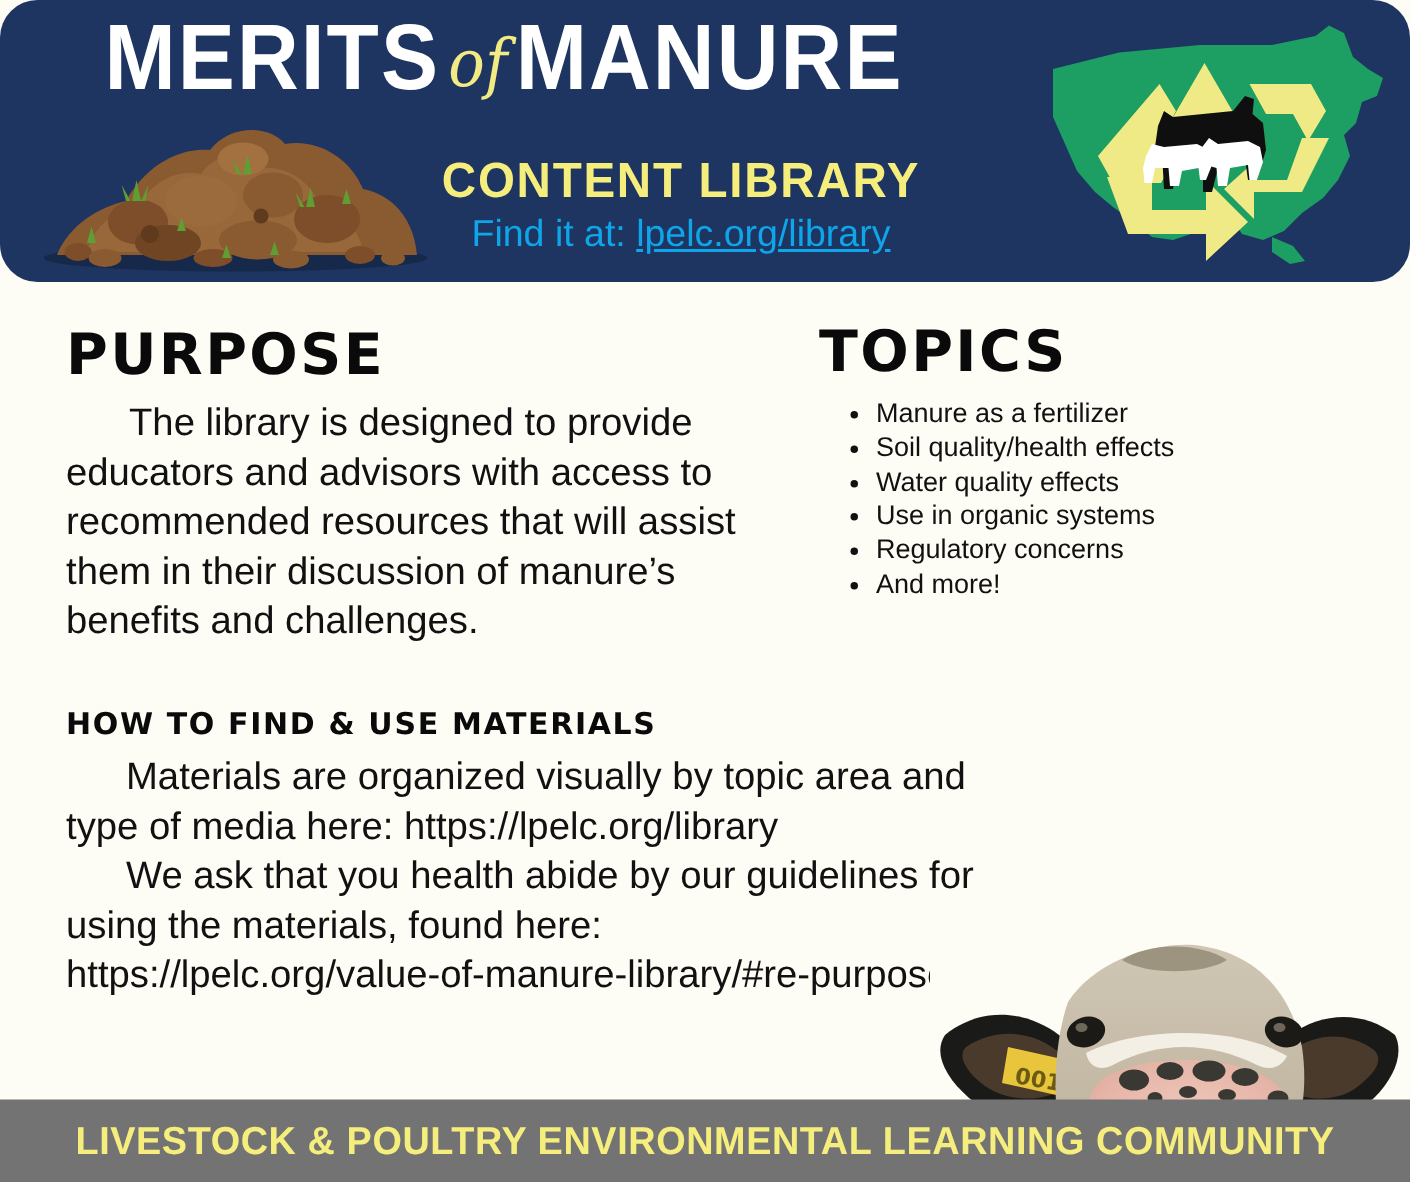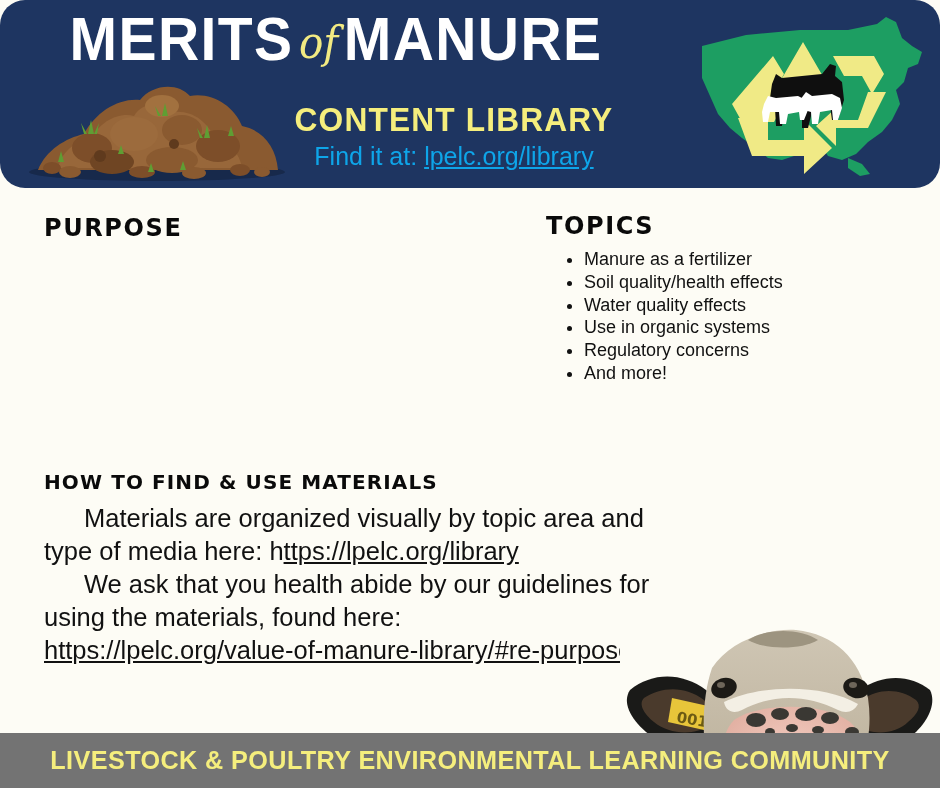--- a/index.html
+++ b/index.html
@@ -65,21 +65,21 @@
   .logo{position:absolute;left:672px;top:8px;width:262px;height:175px;}
 
   
   .body-area{
     position:absolute;left:0;top:188px;width:940px;height:545px;
     background:#fdfcf5;
   }
   .sec-head{
     font-family:"DejaVu Sans", sans-serif;
     font-weight:bold;
-    font-size:24px;
+    font-size:38px;
     color:#0a0a0a;
     letter-spacing:1.6px;
     white-space:nowrap;
   }
   .body-text{
     font-size:25.5px;
     color:#111111;
     line-height:1.29;
   }
 
@@ -98,21 +98,21 @@
   .topics li{
     font-size:18px;color:#111111;line-height:1.265;
   }
 
   
   .howto{position:absolute;left:44px;top:282px;width:620px;}
   .howto .sec-head{font-size:20px;letter-spacing:1.1px;margin:0 0 8px 0;}
   .howto p{margin:0;}
   .howto .p1{text-indent:40px;}
   .howto .p2{text-indent:40px;}
-  .howto .u{text-decoration:underline;}
+  .howto .u{}
   .howto .nou{text-decoration:none;}
 
   
   .cow-photo{
     position:absolute;left:620px;top:440px;width:320px;height:293px;
     overflow:hidden;
   }
 
   
   .footer{
@@ -209,20 +209,21 @@
           <path d="M128 92 L134 84 L140 88 L160 86 L168 90 L170 100 L166 112 L161 112 L160 102 L148 104 L146 116 L140 116 L139 104 L132 102 Z"></path>
         </g>
       </svg>
     </div>
   </div>
 
   <div class="body-area">
 
     <div class="purpose">
       <div class="sec-head">PURPOSE</div>
+      <p class="body-text">The library is designed to provide educators and advisors with access to recommended resources that will assist them in their discussion of manure’s benefits and challenges.</p>
     </div>
 
     <div class="topics">
       <div class="sec-head">TOPICS</div>
       <ul>
         <li>Manure as a fertilizer</li>
         <li>Soil quality/health effects</li>
         <li>Water quality effects</li>
         <li>Use in organic systems</li>
         <li>Regulatory concerns</li>

